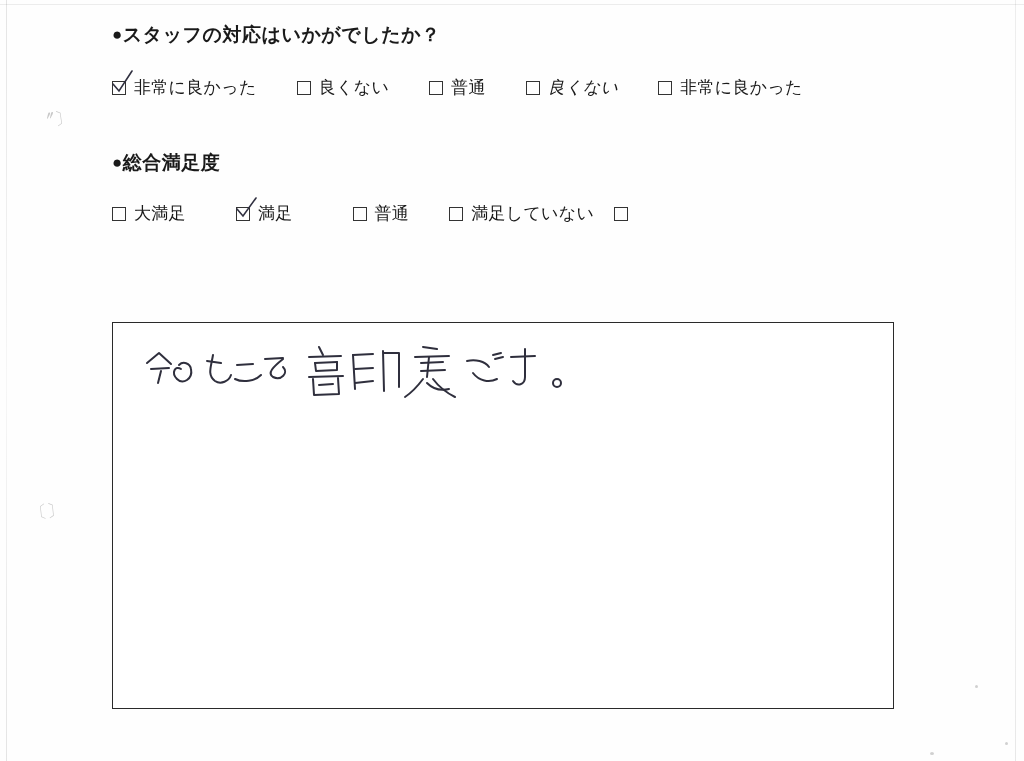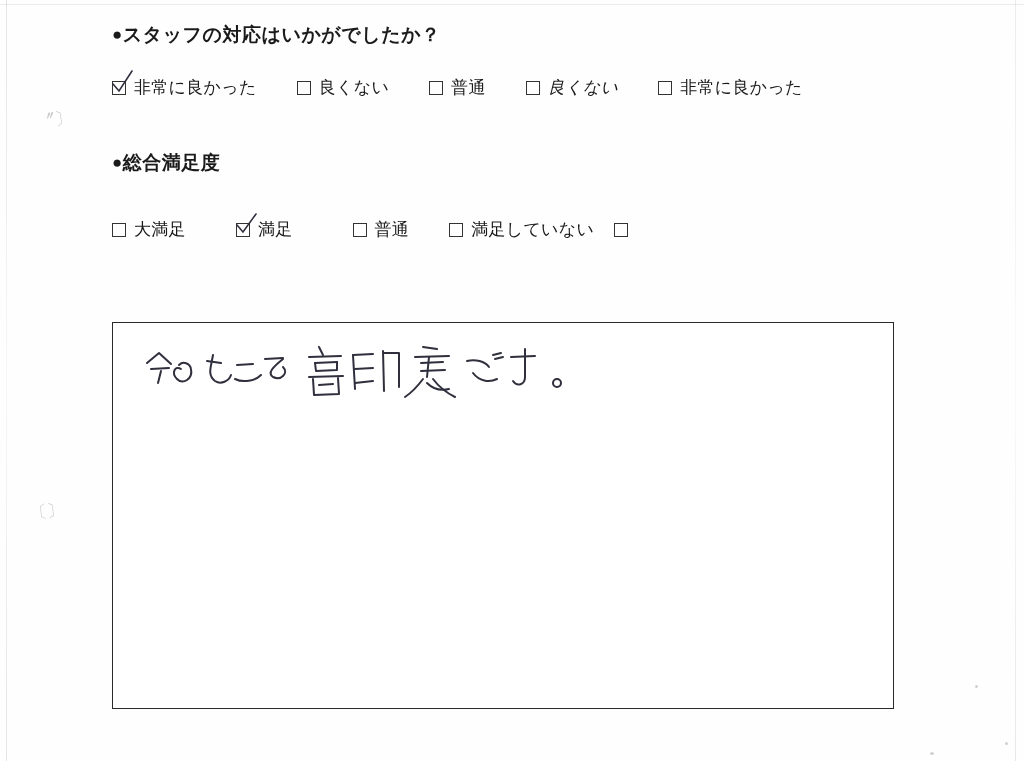--- a/index.html
+++ b/index.html
@@ -189,21 +189,21 @@
     <div class="option">
       <span class="box"></span>
       <span class="opt-label">非常に良かった</span>
     </div>
   </div>
 
   <div class="section q-heading" style="top:152px;">
     <span class="bullet">●</span><span>総合満足度</span>
   </div>
 
-  <div class="options-row" style="top:218px;">
+  <div class="options-row" style="top:202px;">
     <div class="option" style="margin-right:50px;">
       <span class="box"></span>
       <span class="opt-label">大満足</span>
     </div>
     <div class="option" style="margin-right:60px;">
       <span class="box">
         <svg class="check" viewBox="0 0 26 26">
           <path d="M3 13 L9 20 L22 2" stroke="#303040" stroke-width="1.6" fill="none" stroke-linecap="round"></path>
         </svg>
       </span>

